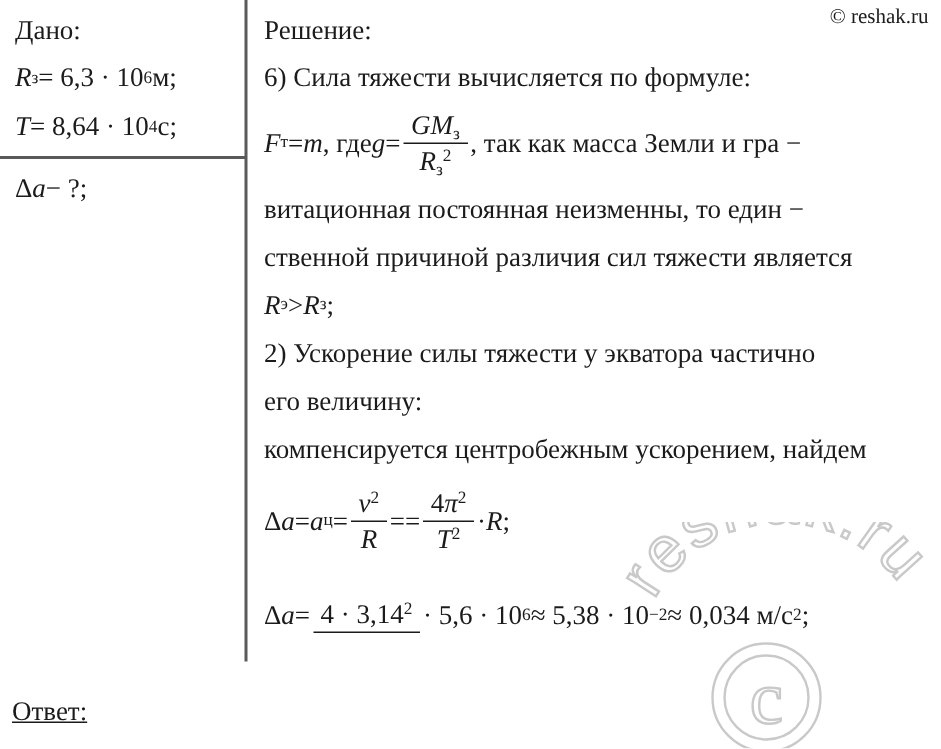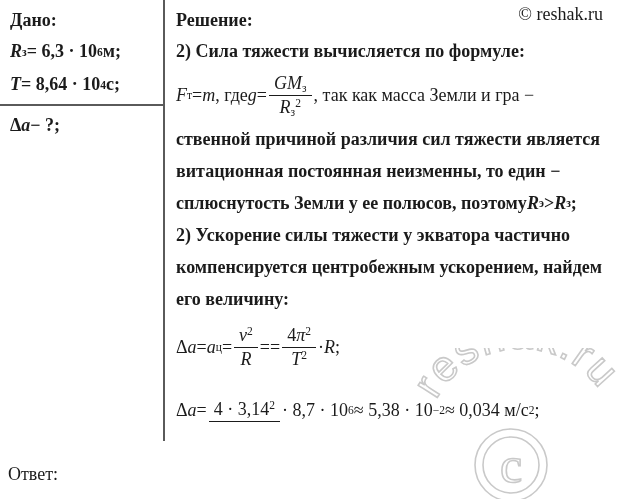--- a/index.html
+++ b/index.html
@@ -2,37 +2,37 @@
 <html><head>
 <meta charset="utf-8">
 <style>
   html,body{margin:0;padding:0;background:#fff;}
   #page{position:relative;width:627px;height:499px;background:#ffffff;overflow:hidden;
         font-family:"Liberation Serif","DejaVu Serif",serif;color:#1b1b1b;font-size:18px;}
   .vdiv{position:absolute;left:163px;top:0;width:2px;height:441px;background:#5a5a5a;}
   .hdiv{position:absolute;left:0;top:104px;width:164px;height:2px;background:#5a5a5a;}
   .col-left{position:absolute;left:10px;top:5px;width:150px;}
   .col-right{position:absolute;left:176px;top:5px;width:448px;}
-  .tline{height:32px;display:flex;align-items:center;white-space:nowrap;font-weight:bold;}
+  .tline{height:32px;display:flex;align-items:center;white-space:nowrap;}
   .tline.tall{height:33px;}
   .frow{display:flex;align-items:center;white-space:nowrap;}
   .frow.g{height:56px;}
   .frow.c{height:64px;}
   .frow.n{height:62px;}
   .label{height:30px;}
   .it{font-style:italic;}
   sub,sup{font-size:64%;line-height:0;}
   sup{vertical-align:0.5em;}
   sub{vertical-align:-0.3em;}
   .frac{display:inline-flex;flex-direction:column;align-items:center;vertical-align:middle;
         margin:0 2px;line-height:1.25;}
   .frac .fnum{padding:0 5px;border-bottom:1.4px solid #1b1b1b;text-align:center;}
   .frac .fden{padding:0 5px;text-align:right;}
-  .copyright{position:absolute;top:4px;right:24px;font-size:18px;}
-  .answer{position:absolute;left:8px;top:464px;display:flex;white-space:nowrap;}
+  .copyright{position:absolute;top:4px;right:8px;font-size:14px;}
+  .answer{position:absolute;left:8px;top:464px;display:flex;white-space:nowrap;text-decoration:underline;}
   .answer .ans-label{margin-right:16px;}
   .wm{position:absolute;left:416px;top:348px;width:212px;height:152px;pointer-events:none;}
 </style>
 </head>
 <body>
 
 <div id="page">
 
   <div class="vdiv"></div>
   <div class="hdiv"></div>
@@ -57,49 +57,48 @@
     <div style="height:8px"></div>
     <div class="tline tall">
         <span>Δ</span>
         <span class="it">a</span>
         <span>− ?;</span>
       </div>
   </div>
 
   <div class="col-right">
     <div class="tline label">Решение:</div>
-    <div class="tline">2) Сила тяжести вычисляется по формуле:</div>
+    <div class="tline">6) Сила тяжести вычисляется по формуле:</div>
     <div class="frow g">
         <span class="it">F</span>
         <sub>т</sub>
         <span> = </span>
         <span class="it">m</span>
         <span>, где </span>
         <span class="it">g</span>
         <span> = </span>
         <span class="frac">
           <span class="fnum"><span class="it">GM</span><sub>з</sub></span>
           <span class="fden"><span class="it">R</span><sub>з</sub><sup>2</sup></span>
         </span>
         <span>, так как масса Земли и гра −</span>
       </div>
+    <div class="tline">витационная постоянная неизменны, то един −</div>
     <div class="tline">ственной причиной различия сил тяжести является</div>
-    <div class="tline">витационная постоянная неизменны, то един −</div>
     <div class="tline">
-        <span>сплюснутость Земли у ее полюсов, поэтому </span>
         <span class="it">R</span>
         <sub>э</sub>
         <span> &gt; </span>
         <span class="it">R</span>
         <sub>з</sub>
         <span>;</span>
       </div>
     <div class="tline">2) Ускорение силы тяжести у экватора частично</div>
+    <div class="tline">его величину:</div>
     <div class="tline">компенсируется центробежным ускорением, найдем</div>
-    <div class="tline">его величину:</div>
     <div class="frow c">
         <span>Δ</span>
         <span class="it">a</span>
         <span> = </span>
         <span class="it">a</span>
         <sub>ц</sub>
         <span> = </span>
         <span class="frac">
           <span class="fnum"><span class="it">v</span><sup>2</sup></span>
           <span class="fden"><span class="it">R</span></span>
@@ -114,21 +113,21 @@
         <span class="it">R</span>
         <span>;</span>
       </div>
     <div class="frow n">
         <span>Δ</span>
         <span class="it">a</span>
         <span> = </span>
         <span class="frac">
           <span class="fnum"><span>4 · 3,14</span><sup>2</sup></span>
         </span>
-        <span> · 8,7 · 10</span>
+        <span> · 5,6 · 10</span>
         <sup>6</sup>
         <span> ≈ 5,38 · 10</span>
         <sup>−2</sup>
         <span> ≈ 0,034 м/с</span>
         <sup>2</sup>
         <span>;</span>
       </div>
   </div>
 
   <svg class="wm" viewBox="0 0 212 152">

